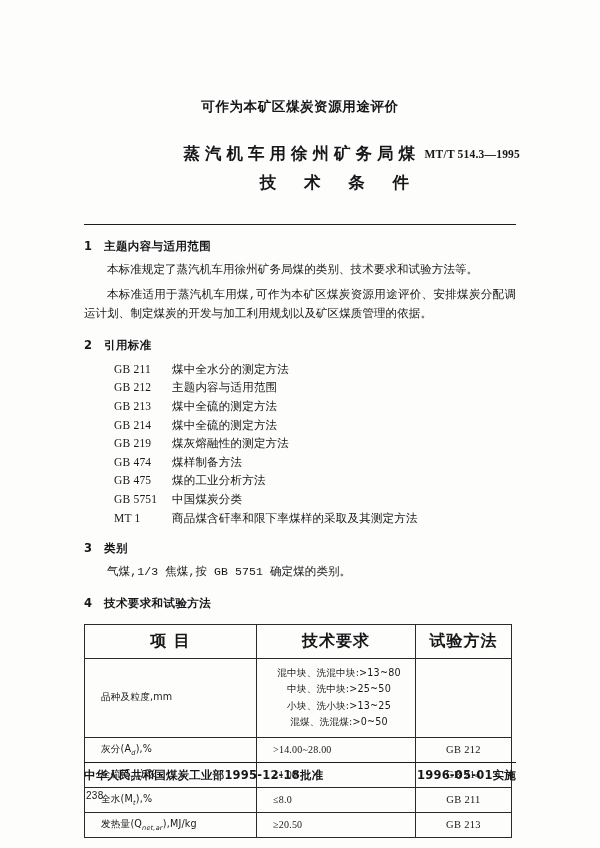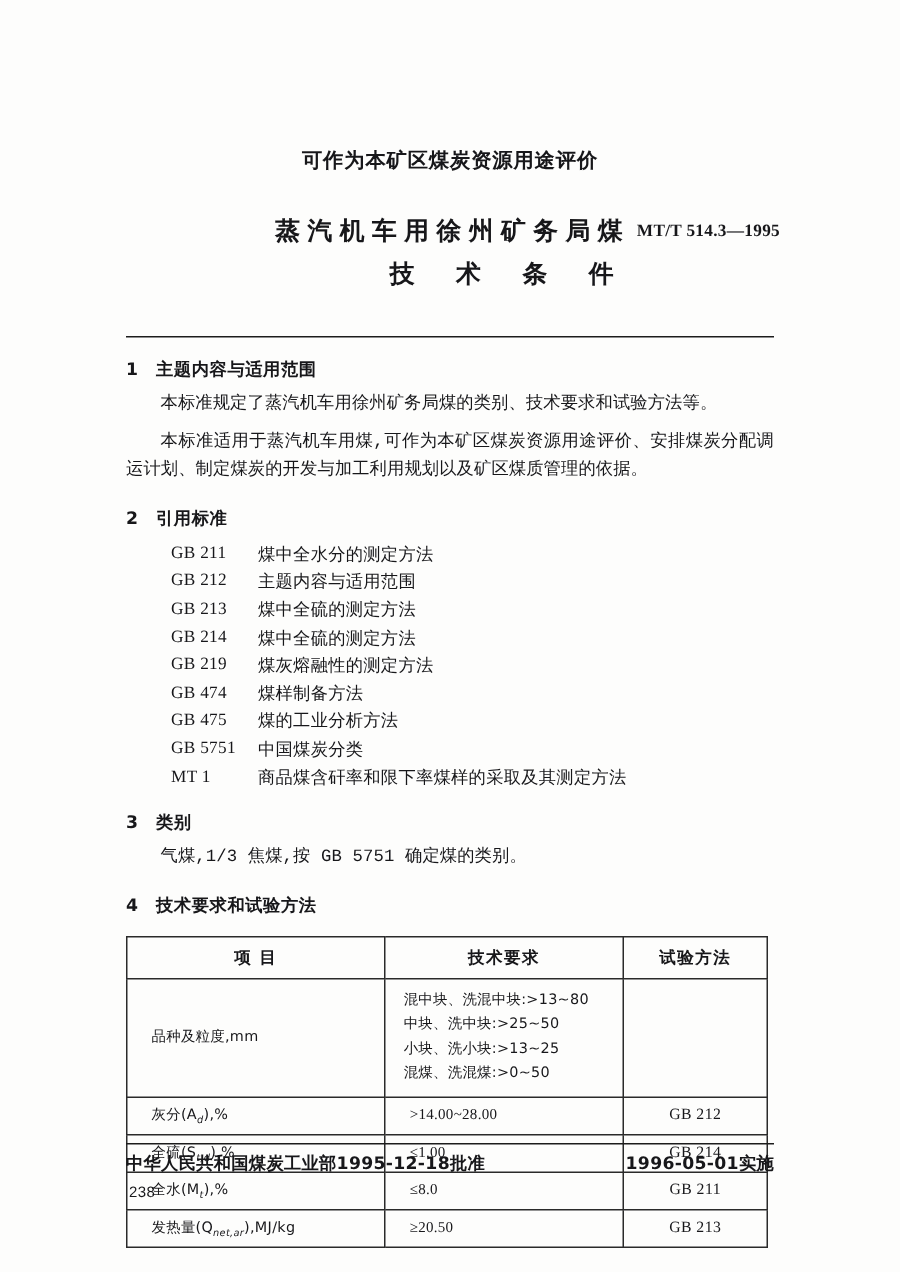--- a/index.html
+++ b/index.html
@@ -128,37 +128,37 @@
   table.spec td {
     border: 0.9px solid #2a2a2a;
     padding: 5px 16px;
     vertical-align: middle;
   }
   table.spec thead th {
     text-align: center;
     font-weight: bold;
     letter-spacing: 1px;
     padding: 6px 4px;
-    font-size: 11px;
+    font-size: 16px;
   }
   .c-item  { width: 174px; }
   .c-req   { width: 160px; }
   .c-meth  { width: 94px; }
   td.item-cell {
     text-align: left;
     padding-left: 12px;
     letter-spacing: 0.2px;
   }
   td.req-cell {
     font-family: "Liberation Serif", serif;
     font-size: 10px;
     letter-spacing: 0.2px;
   }
   td.req-cell.multi {
-    text-align: left;
+    text-align: center;
     padding: 6px 6px 6px 12px;
     font-family: "DejaVu Sans", "Liberation Sans", sans-serif;
     font-size: 9.6px;
     line-height: 1.72;
   }
   td.meth-cell {
     text-align: center;
     font-family: "Liberation Serif", serif;
     font-size: 10.5px;
     letter-spacing: 0.3px;

